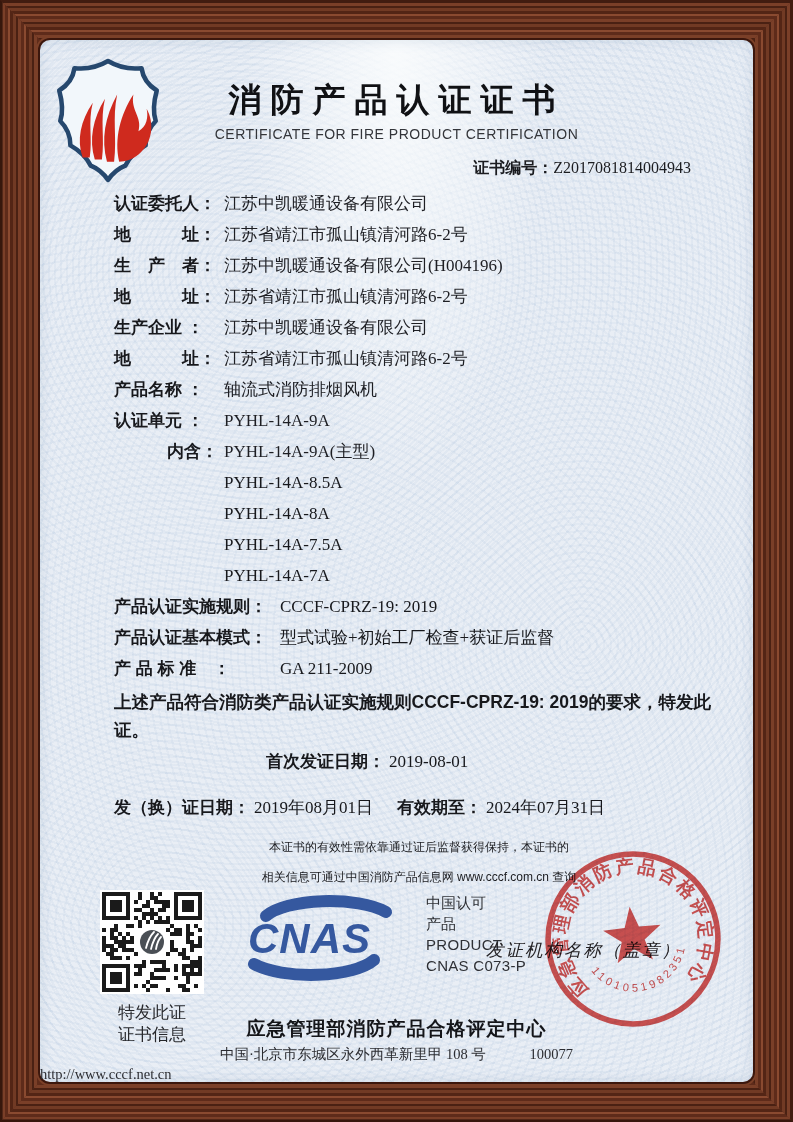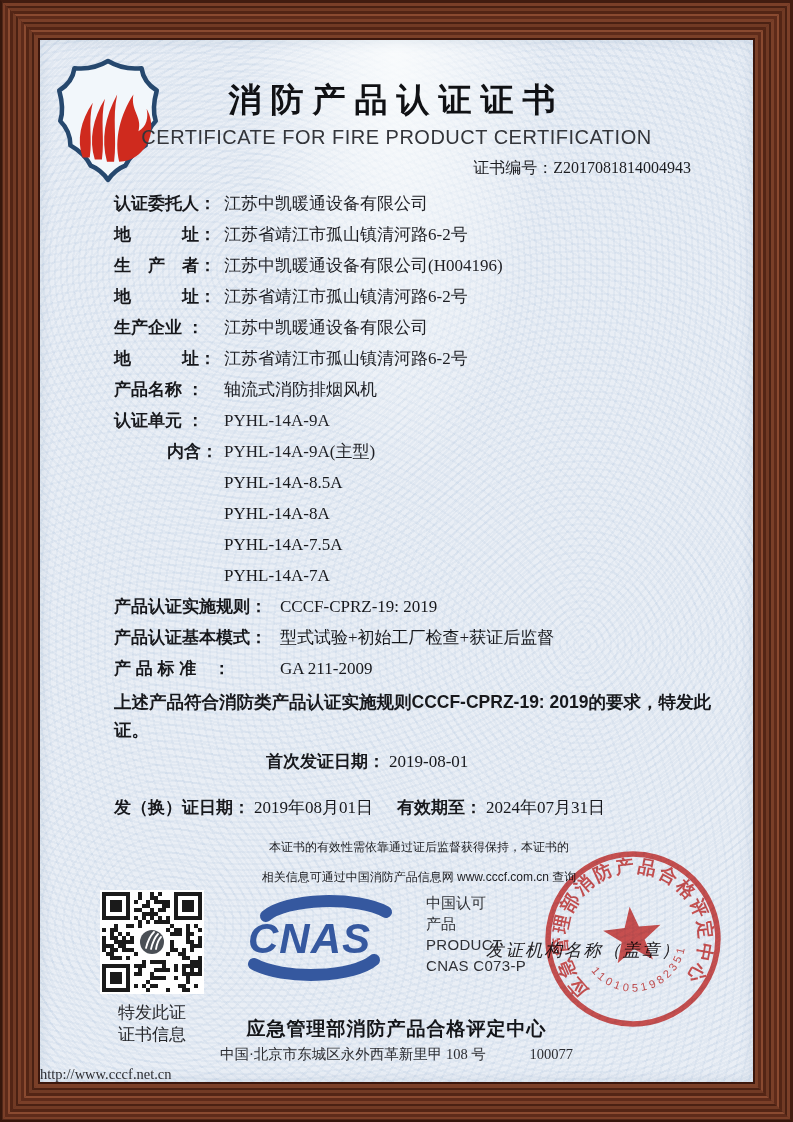--- a/index.html
+++ b/index.html
@@ -28,29 +28,30 @@
   .paper{
     position:absolute;inset:40px;
     background:
       radial-gradient(ellipse at 50% 0%, rgba(250,252,253,.95) 0%, rgba(250,252,253,0) 30%),
       repeating-radial-gradient(circle at 30% 22%, rgba(122,158,199,.08) 0 2px, rgba(255,255,255,0) 2px 6px),
       repeating-radial-gradient(circle at 76% 58%, rgba(122,158,199,.07) 0 2px, rgba(255,255,255,0) 2px 7px),
       repeating-radial-gradient(circle at 18% 85%, rgba(122,158,199,.07) 0 2px, rgba(255,255,255,0) 2px 8px),
       #e9eef5;
     box-shadow: 0 0 0 2px #3c170d, 0 0 0 4px #7b4028, inset 0 0 14px rgba(90,120,160,.18);
     color:#17181c;
+    border-radius:10px;
   }
   
   .logo{position:absolute;left:12px;top:16px;width:112px;height:130px;}
   .title{position:absolute;left:0;right:0;top:38px;text-align:center;
     font-size:33px;font-weight:bold;letter-spacing:9px;color:#101114;}
   .subtitle{position:absolute;left:0;right:0;top:86px;text-align:center;
-    font-size:20px;letter-spacing:.5px;color:#33353a;}
+    font-size:14px;letter-spacing:.5px;color:#33353a;}
   .certno{position:absolute;right:62px;top:118px;font-size:16px;color:#1b1c20;}
-  .certno b{font-weight:normal;text-align:right;}
+  .certno b{font-weight:bold;text-align:right;}
   .certno .num{font-family:"Liberation Serif","DejaVu Serif",serif;}
   
   .content{position:absolute;left:74px;top:148px;width:616px;}
   .row{height:31px;display:flex;align-items:center;white-space:nowrap;}
   .lbl{font-weight:bold;font-size:17px;width:104px;flex:0 0 104px;letter-spacing:0;}
   .lbl.right{text-align:right;}
   .val{font-family:"Liberation Serif","DejaVu Serif",serif;font-size:17px;color:#1d1e23;margin-left:6px;}
   .model{padding-left:110px;font-family:"Liberation Serif","DejaVu Serif",serif;font-size:17px;}
   .rrow .rlbl{font-weight:bold;font-size:17px;display:inline-block;min-width:162px;}
   .rrow .rval{font-family:"Liberation Serif","DejaVu Serif",serif;font-size:17px;margin-left:4px;}

